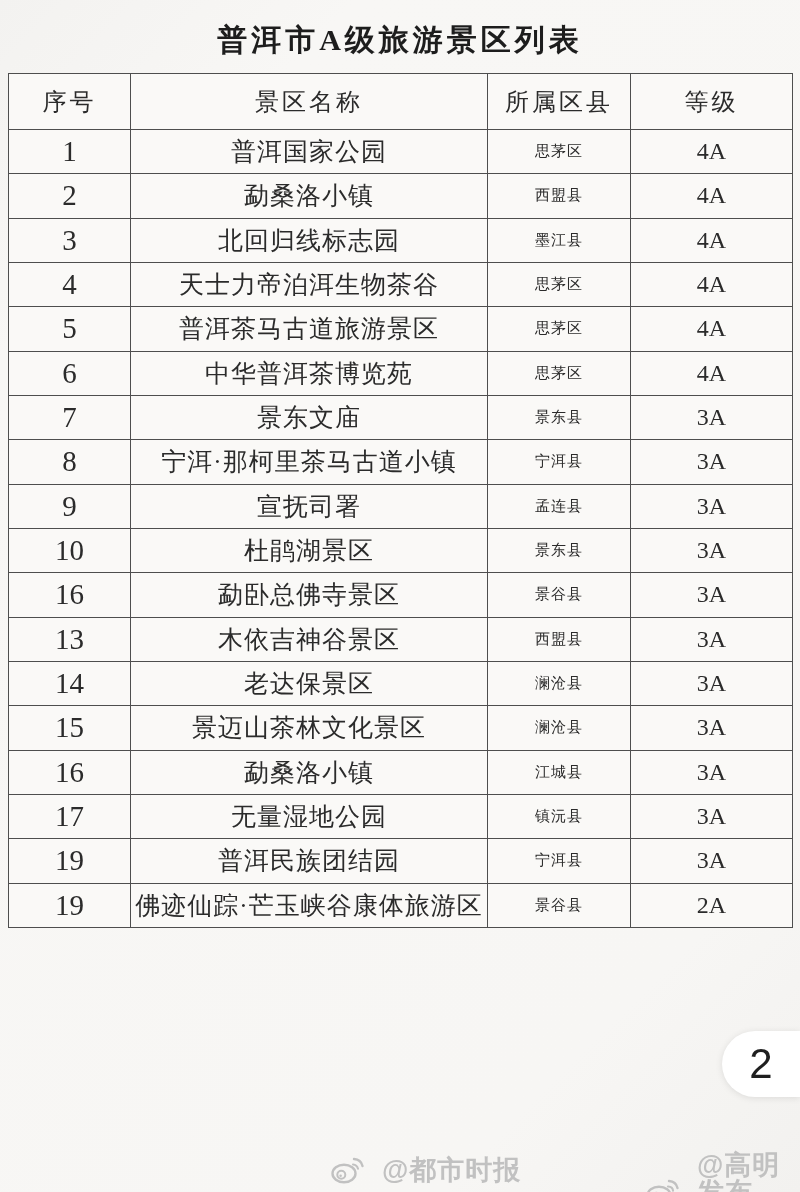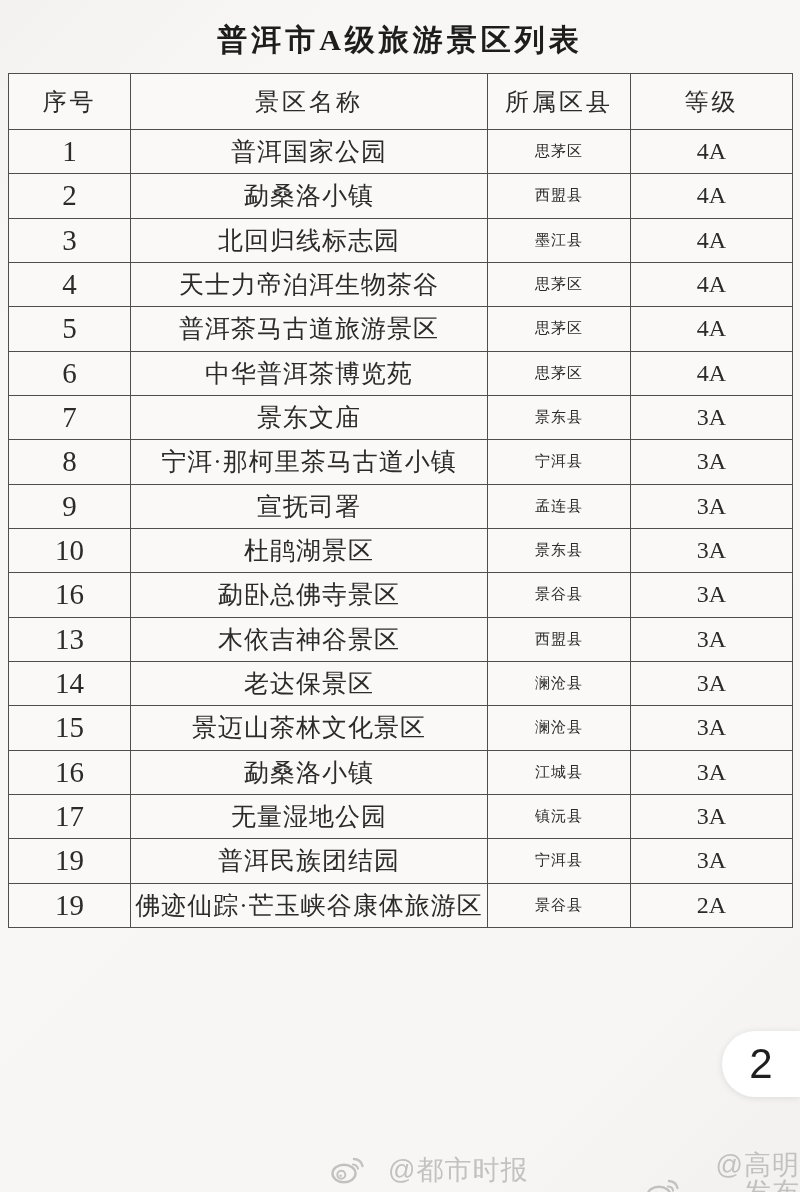--- a/index.html
+++ b/index.html
@@ -32,26 +32,25 @@
   col.w-county{width:143px;} col.w-grade{width:162px;}
   .page-badge{
     position:absolute;right:0;top:1031px;width:78px;height:66px;
     background:#ffffff;border-radius:33px 0 0 33px;
     box-shadow:0 1px 7px rgba(0,0,0,0.10);
     display:flex;align-items:center;justify-content:center;
     font-family:"Liberation Sans","DejaVu Sans",sans-serif;
     font-size:42px;color:#1f1f1f;
   }
   .watermark{
-    position:absolute;display:flex;align-items:flex-end;gap:20px;
+    position:absolute;display:flex;align-items:flex-end;gap:14px;
     color:#bcbcbc;opacity:0.9;
     font-family:"Liberation Sans","DejaVu Sans",sans-serif;
-    font-size:27px;font-weight:normal;letter-spacing:1px;line-height:1;
+    font-size:27px;font-weight:bold;letter-spacing:1px;line-height:1;
     pointer-events:none;
-    text-align:right;
   }
   .watermark svg{display:block;}
   .wm-left{left:330px;top:1152px;}
   .wm-right{left:645px;top:1152px;}
 </style>
 </head>
 <body>
 
 <div class="page">
 

